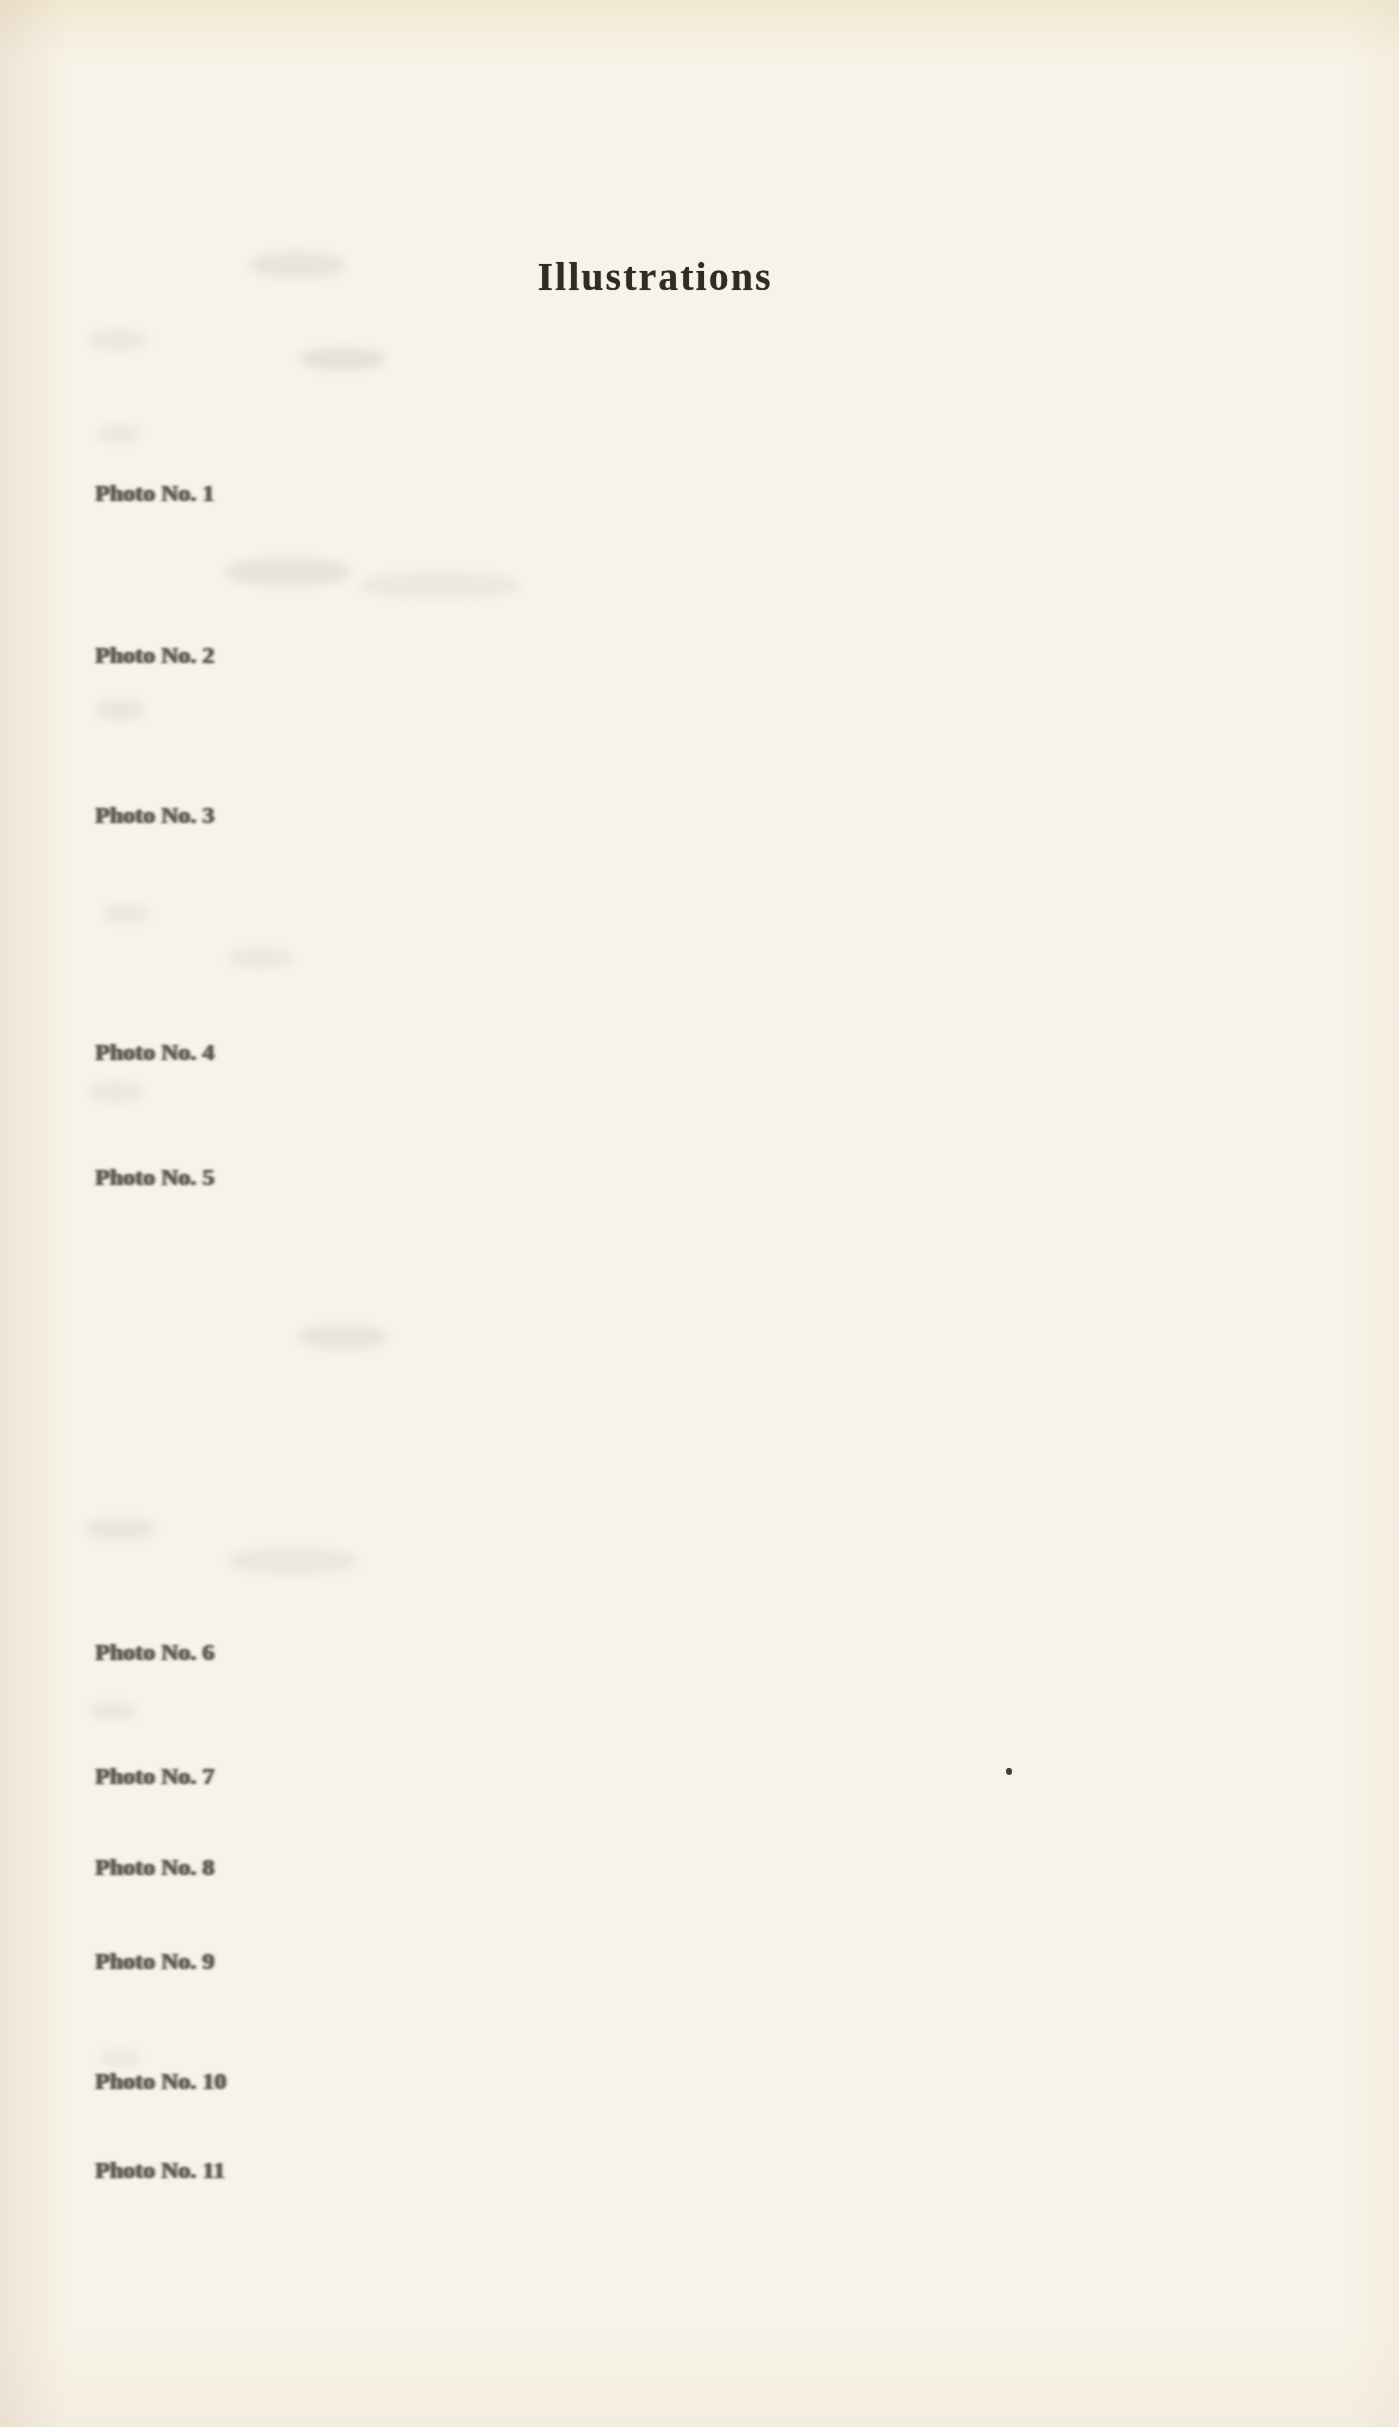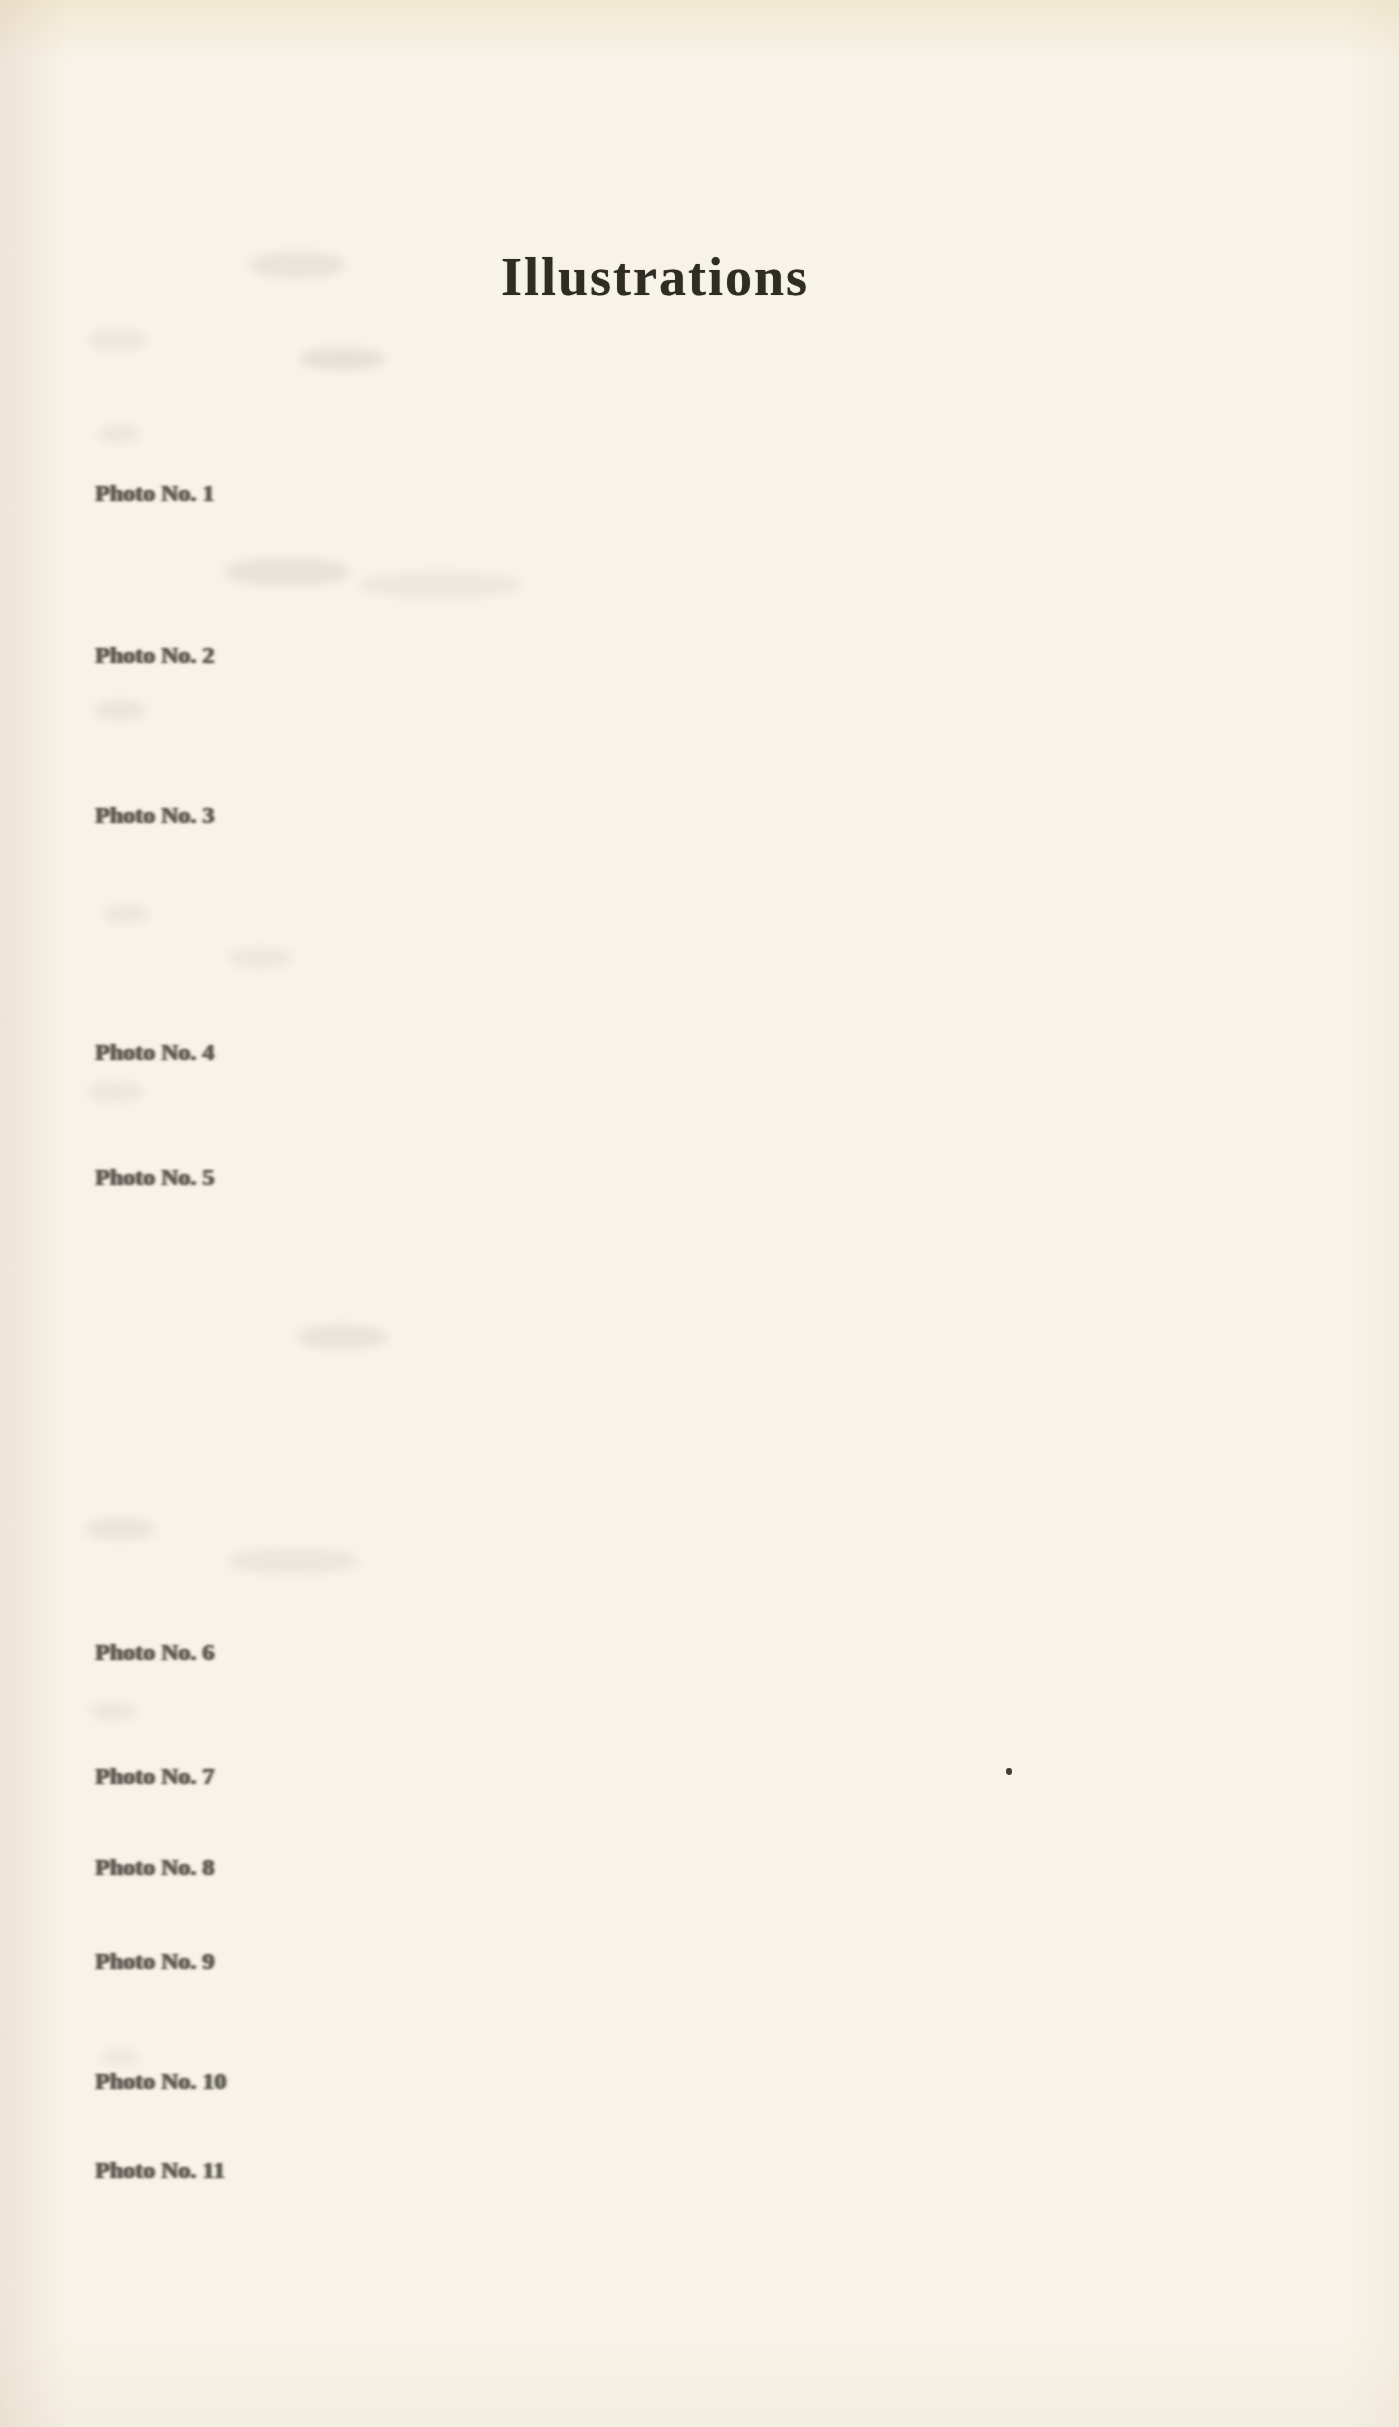--- a/index.html
+++ b/index.html
@@ -17,21 +17,21 @@
       linear-gradient(270deg, rgba(210,190,160,.10) 0%, rgba(210,190,160,0) 4%),
       linear-gradient(180deg, rgba(222,205,150,.28) 0%, rgba(222,205,150,0) 2.5%),
       linear-gradient(0deg, rgba(214,200,170,.12) 0%, rgba(214,200,170,0) 4%),
       #f8f3e8;
   }
   .title{
     position:relative;
     margin:245px 0 0 0;
     width:1310px;
     text-align:center;
-    font-size:54px;
+    font-size:40px;
     font-weight:700;
     letter-spacing:2px;
     color:#2f2b25;
     line-height:64px;
     text-shadow:0 0 1px rgba(47,43,37,.55);
   }
   .hdr{
     display:flex;
     margin-top:64px;
     padding-left:95px;

